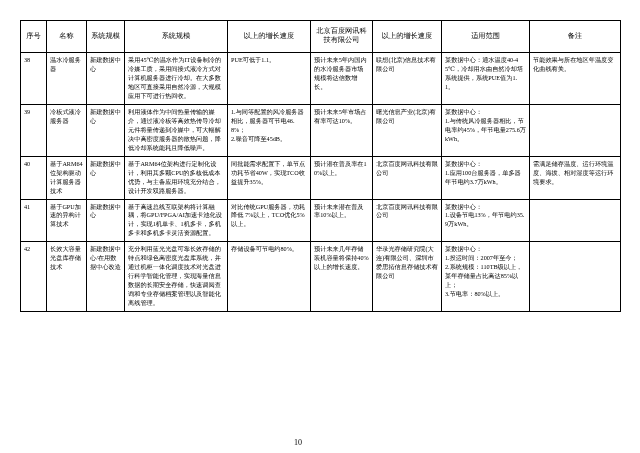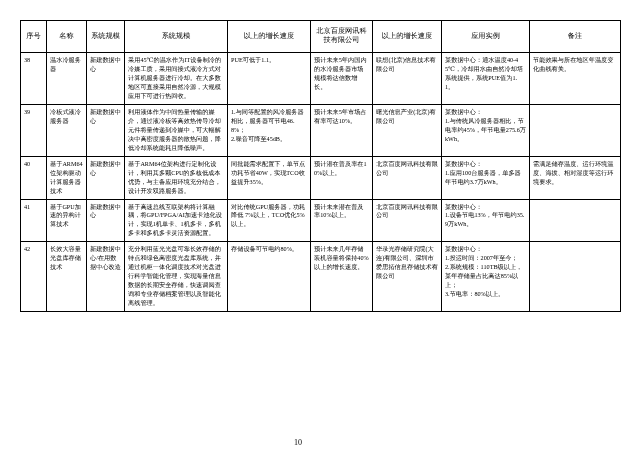--- a/index.html
+++ b/index.html
@@ -100,21 +100,21 @@
     </colgroup>
     <thead>
       <tr>
         <th>序号</th>
         <th>名称</th>
         <th>系统规模</th>
         <th>系统规模</th>
         <th>以上的增长速度</th>
         <th>北京百度网讯科技有限公司</th>
         <th>以上的增长速度</th>
-        <th>应用实例</th>
+        <th>适用范围</th>
         <th>备注</th>
       </tr>
     </thead>
     <tbody>
       <tr>
         <td class="num">38</td>
         <td class="name">温水冷服务器</td>
         <td class="scope">新建数据中心</td>
         <td>采用45℃的温水作为IT设备制冷的冷媒工质，采用间接式液冷方式对计算机服务器进行冷却。在大多数地区可直接采用自然冷源，大规模应用下可进行热回收。</td>
         <td>PUE可低于1.1。</td>

